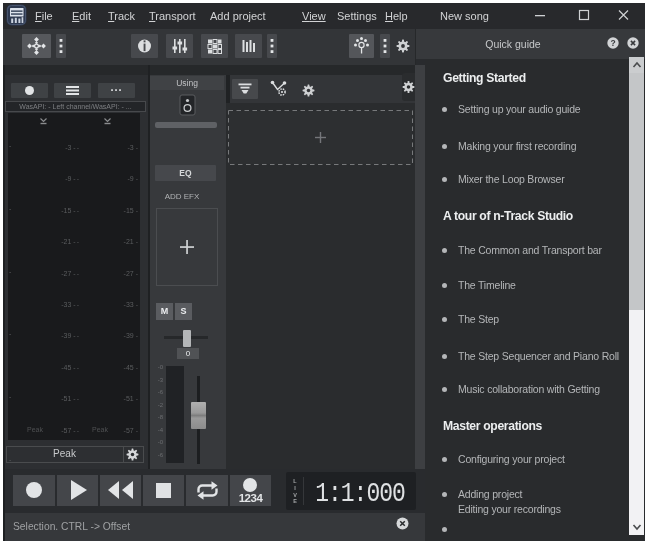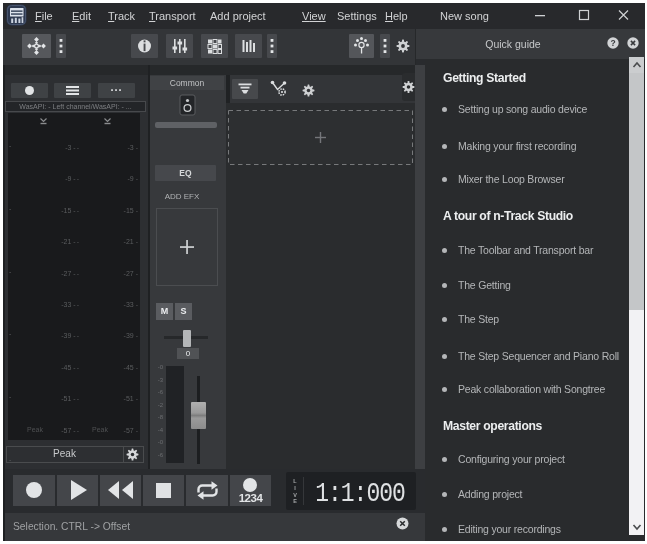--- a/index.html
+++ b/index.html
@@ -226,21 +226,21 @@
     <rect x="6" y="0.6" width="2" height="3" rx="0.6" transform="rotate(135 7 7)" fill="#d6d8da"></rect>
     <rect x="6" y="0.6" width="2" height="3" rx="0.6" transform="rotate(180 7 7)" fill="#d6d8da"></rect>
     <rect x="6" y="0.6" width="2" height="3" rx="0.6" transform="rotate(225 7 7)" fill="#d6d8da"></rect>
     <rect x="6" y="0.6" width="2" height="3" rx="0.6" transform="rotate(270 7 7)" fill="#d6d8da"></rect>
     <rect x="6" y="0.6" width="2" height="3" rx="0.6" transform="rotate(315 7 7)" fill="#d6d8da"></rect>
     <circle cx="7" cy="7" r="1.9" fill="#2d2f32"></circle>
 </svg>
 
 <div class="abs tex" style="left:150px;top:65px;width:76px;height:404px;background:#37393c;"></div>
 <div class="abs" style="left:150px;top:65px;width:76px;height:10px;background:#26282a;"></div>
-<div class="abs tex" style="left:150px;top:76px;width:74px;height:14px;background:#404245;color:#c0c2c4;font-size:8.5px;line-height:14px;text-align:center;">Common</div>
+<div class="abs tex" style="left:150px;top:76px;width:74px;height:14px;background:#404245;color:#c0c2c4;font-size:8.5px;line-height:14px;text-align:center;">Using</div>
 <svg class="abs" style="left:179px;top:94px;" width="17" height="22" viewBox="0 0 17 22">
   <rect x="1" y="1" width="15" height="20" rx="2" fill="#232528" stroke="#5a5c5f" stroke-width="1"></rect>
   <circle cx="8.5" cy="6.5" r="1.6" fill="#c8cacc"></circle>
   <circle cx="8.5" cy="14" r="3.4" fill="none" stroke="#c8cacc" stroke-width="1.3"></circle>
 </svg>
 <div class="abs tex" style="left:155px;top:122px;width:62px;height:6px;background:#5f6165;border-radius:2px;"></div>
 <div class="abs tex" style="left:155px;top:165px;width:61px;height:16px;background:#46484c;border-radius:1px;color:#d6d8da;font-weight:bold;font-size:8.5px;line-height:16px;text-align:center;">EQ</div>
 <div class="abs" style="left:150px;top:192px;width:64px;height:11px;color:#b0b2b4;font-size:8px;text-align:center;">ADD EFX</div>
 <div class="abs" style="left:156px;top:208px;width:60px;height:76px;border:1px solid #4b4d50;"></div>
 <svg class="abs" style="left:179px;top:239px;" width="16" height="16" viewBox="0 0 16 16">
@@ -362,43 +362,43 @@
 <svg class="abs" style="left:607px;top:37px;" width="12" height="12" viewBox="0 0 12 12">
   <circle cx="6" cy="6" r="5.7" fill="#d2d4d6"></circle>
   <text x="6" y="9" text-anchor="middle" font-family="Liberation Sans" font-size="8.5" font-weight="bold" fill="#37393c">?</text>
 </svg>
 <svg class="abs" style="left:627px;top:37px;" width="12" height="12" viewBox="0 0 12 12">
   <circle cx="6" cy="6" r="5.7" fill="#d2d4d6"></circle>
   <path d="M3.9 3.9 L8.1 8.1 M8.1 3.9 L3.9 8.1" stroke="#37393c" stroke-width="1.5"></path>
 </svg>
 <div class="abs" style="left:443px;top:71px;color:#eceeef;font-size:12.2px;font-weight:bold;letter-spacing:-0.35px;">Getting Started</div>
 <div class="abs" style="left:442px;top:107px;width:5px;height:5px;border-radius:50%;background:#b4b6b8;"></div>
-<div class="abs" style="left:458px;top:103px;color:#b4b6b8;font-size:10.5px;letter-spacing:-0.2px;">Setting up song audio device</div>
+<div class="abs" style="left:458px;top:103px;color:#b4b6b8;font-size:10.5px;letter-spacing:-0.2px;">Setting up your audio guide</div>
 <div class="abs" style="left:442px;top:144px;width:5px;height:5px;border-radius:50%;background:#b4b6b8;"></div>
 <div class="abs" style="left:458px;top:140px;color:#b4b6b8;font-size:10.5px;letter-spacing:-0.2px;">Making your first recording</div>
 <div class="abs" style="left:442px;top:177px;width:5px;height:5px;border-radius:50%;background:#b4b6b8;"></div>
 <div class="abs" style="left:458px;top:173px;color:#b4b6b8;font-size:10.5px;letter-spacing:-0.2px;">Mixer the Loop Browser</div>
 <div class="abs" style="left:443px;top:209px;color:#eceeef;font-size:12.2px;font-weight:bold;letter-spacing:-0.35px;">A tour of n-Track Studio</div>
 <div class="abs" style="left:442px;top:248px;width:5px;height:5px;border-radius:50%;background:#b4b6b8;"></div>
-<div class="abs" style="left:458px;top:244px;color:#b4b6b8;font-size:10.5px;letter-spacing:-0.2px;">The Toolbar and Transport bar</div>
+<div class="abs" style="left:458px;top:244px;color:#b4b6b8;font-size:10.5px;letter-spacing:-0.2px;">The Common and Transport bar</div>
 <div class="abs" style="left:442px;top:283px;width:5px;height:5px;border-radius:50%;background:#b4b6b8;"></div>
-<div class="abs" style="left:458px;top:279px;color:#b4b6b8;font-size:10.5px;letter-spacing:-0.2px;">The Getting</div>
+<div class="abs" style="left:458px;top:279px;color:#b4b6b8;font-size:10.5px;letter-spacing:-0.2px;">The Timeline</div>
 <div class="abs" style="left:442px;top:317px;width:5px;height:5px;border-radius:50%;background:#b4b6b8;"></div>
 <div class="abs" style="left:458px;top:313px;color:#b4b6b8;font-size:10.5px;letter-spacing:-0.2px;">The Step</div>
 <div class="abs" style="left:442px;top:354px;width:5px;height:5px;border-radius:50%;background:#b4b6b8;"></div>
 <div class="abs" style="left:458px;top:350px;color:#b4b6b8;font-size:10.5px;letter-spacing:-0.2px;">The Step Sequencer and Piano Roll</div>
 <div class="abs" style="left:442px;top:387px;width:5px;height:5px;border-radius:50%;background:#b4b6b8;"></div>
-<div class="abs" style="left:458px;top:383px;color:#b4b6b8;font-size:10.5px;letter-spacing:-0.2px;">Peak collaboration with Songtree</div>
+<div class="abs" style="left:458px;top:383px;color:#b4b6b8;font-size:10.5px;letter-spacing:-0.2px;">Music collaboration with Getting</div>
 <div class="abs" style="left:443px;top:419px;color:#eceeef;font-size:12.2px;font-weight:bold;letter-spacing:-0.35px;">Master operations</div>
 <div class="abs" style="left:442px;top:457px;width:5px;height:5px;border-radius:50%;background:#b4b6b8;"></div>
 <div class="abs" style="left:458px;top:453px;color:#b4b6b8;font-size:10.5px;letter-spacing:-0.2px;">Configuring your project</div>
 <div class="abs" style="left:442px;top:492px;width:5px;height:5px;border-radius:50%;background:#b4b6b8;"></div>
 <div class="abs" style="left:458px;top:488px;color:#b4b6b8;font-size:10.5px;letter-spacing:-0.2px;">Adding project</div>
 <div class="abs" style="left:442px;top:527px;width:5px;height:5px;border-radius:50%;background:#b4b6b8;"></div>
-<div class="abs" style="left:458px;top:523px;color:#b4b6b8;font-size:10.5px;letter-spacing:-0.2px;">Editing your recordings</div>
+<div class="abs" style="left:458px;top:503px;color:#b4b6b8;font-size:10.5px;letter-spacing:-0.2px;">Editing your recordings</div>
 
 <div class="abs" style="left:629px;top:57px;width:15px;height:478px;background:#f2f2f4;"></div>
 <div class="abs" style="left:629px;top:57px;width:15px;height:16px;background:#cbcdcf;"></div>
 <div class="abs" style="left:629px;top:73px;width:15px;height:237px;background:#c4c6c8;"></div>
 <svg class="abs" style="left:629px;top:57px;" width="16" height="16" viewBox="0 0 16 16">
     <path d="M4.5 10 L8 6 L11.5 10" stroke="#4a4c4e" stroke-width="1.6" fill="none"></path>
   </svg>
 <div class="abs" style="left:629px;top:519px;width:15px;height:16px;background:#f2f2f4;"></div>
 <svg class="abs" style="left:629px;top:519px;" width="16" height="16" viewBox="0 0 16 16">
     <path d="M4.5 6 L8 10 L11.5 6" stroke="#4a4c4e" stroke-width="1.6" fill="none"></path>

